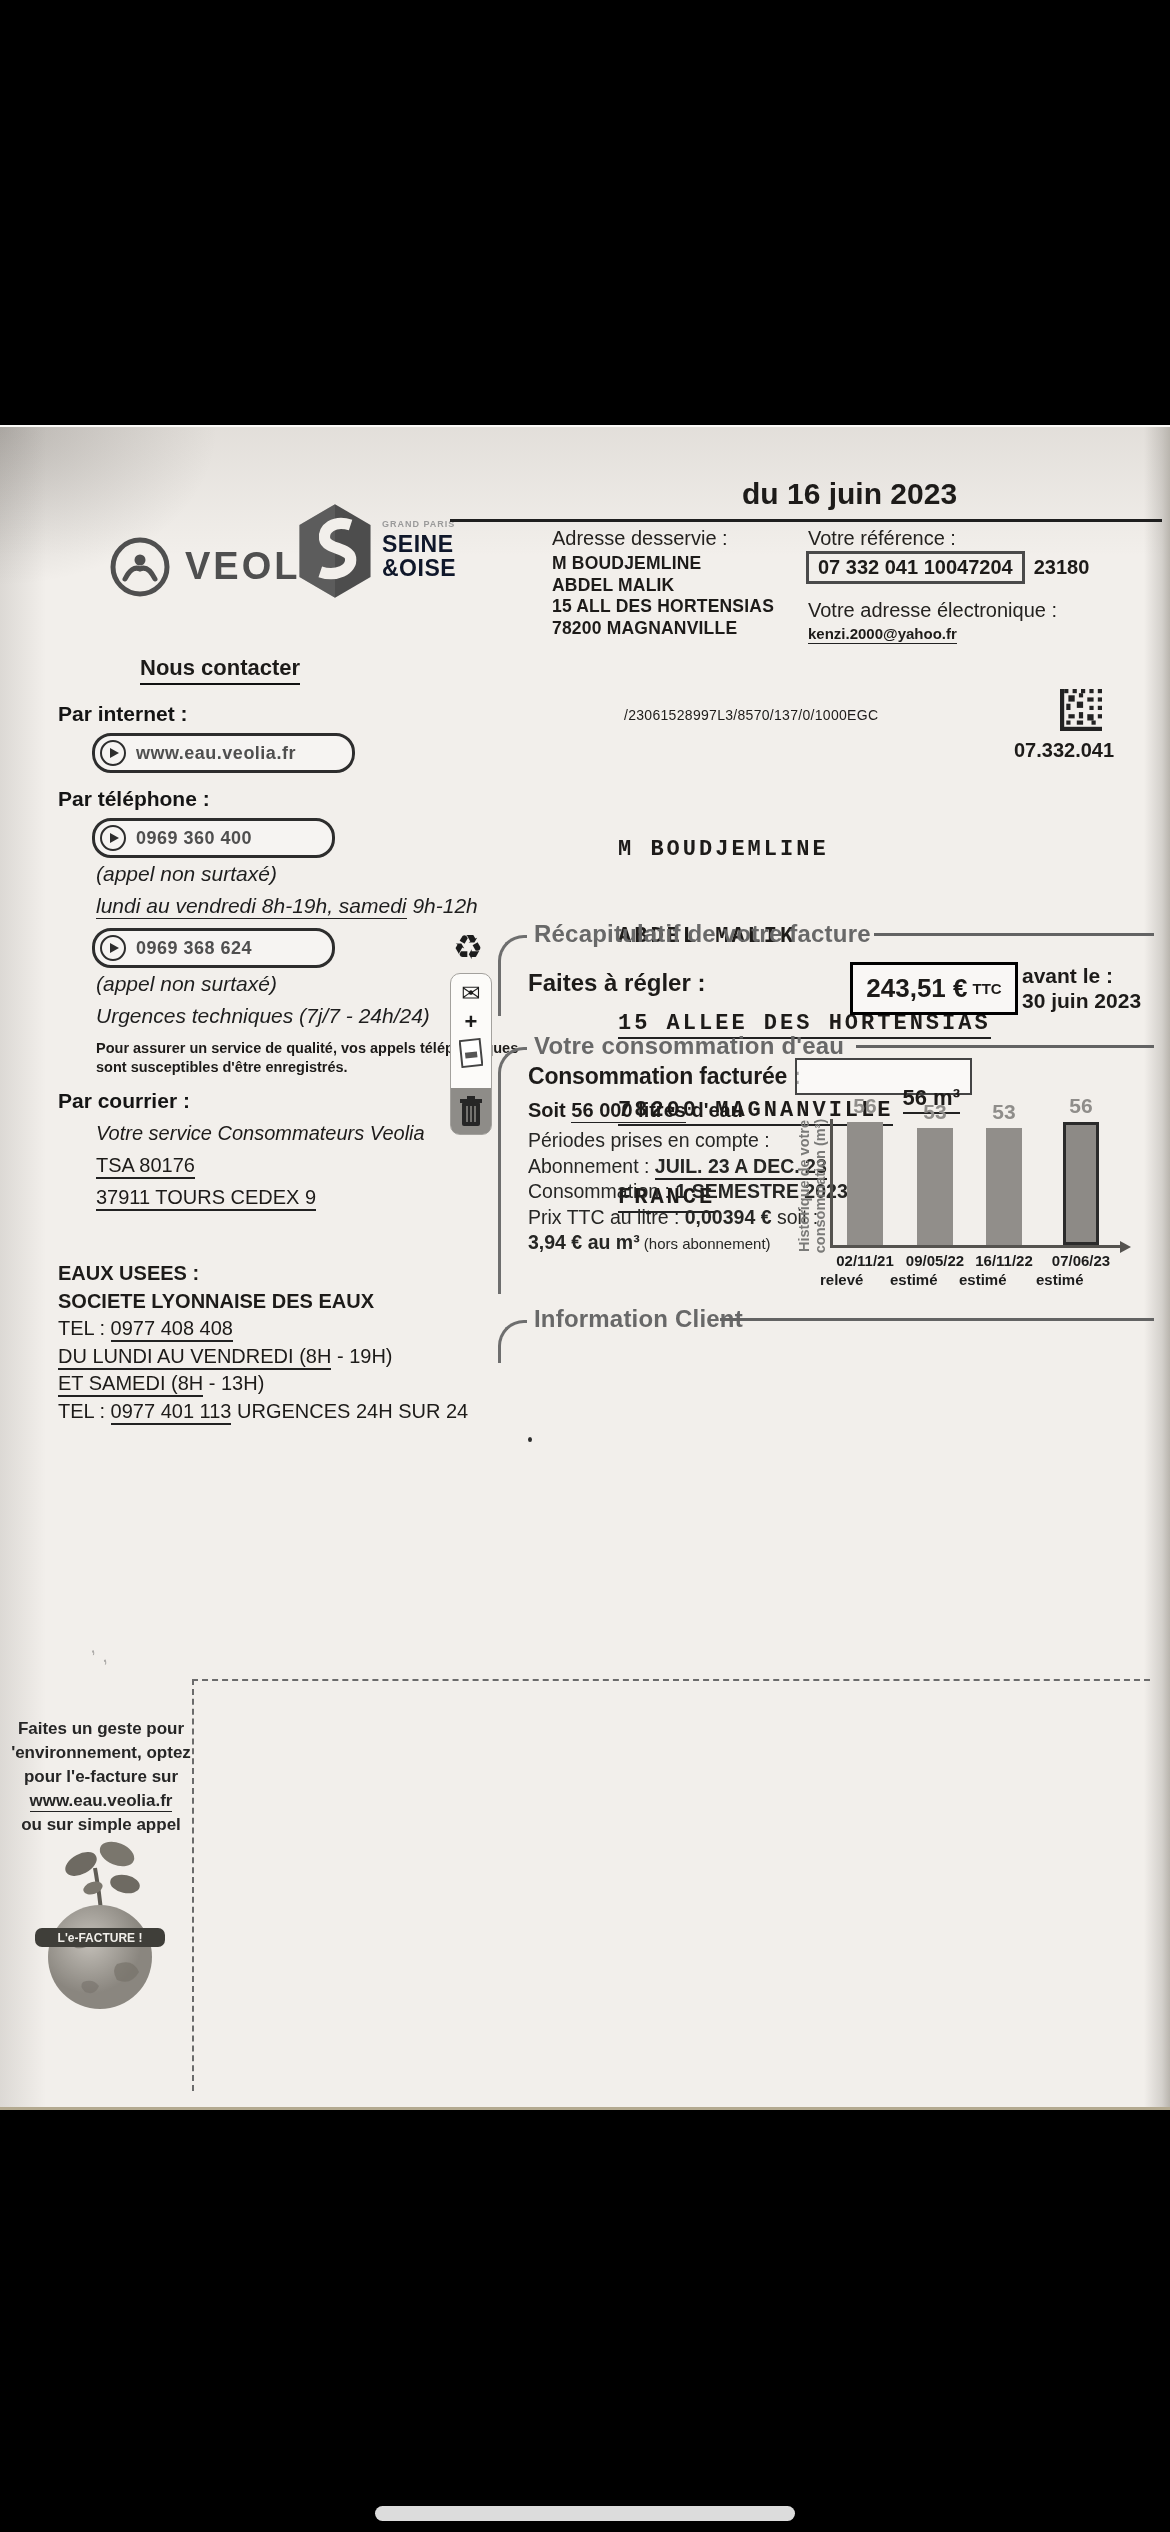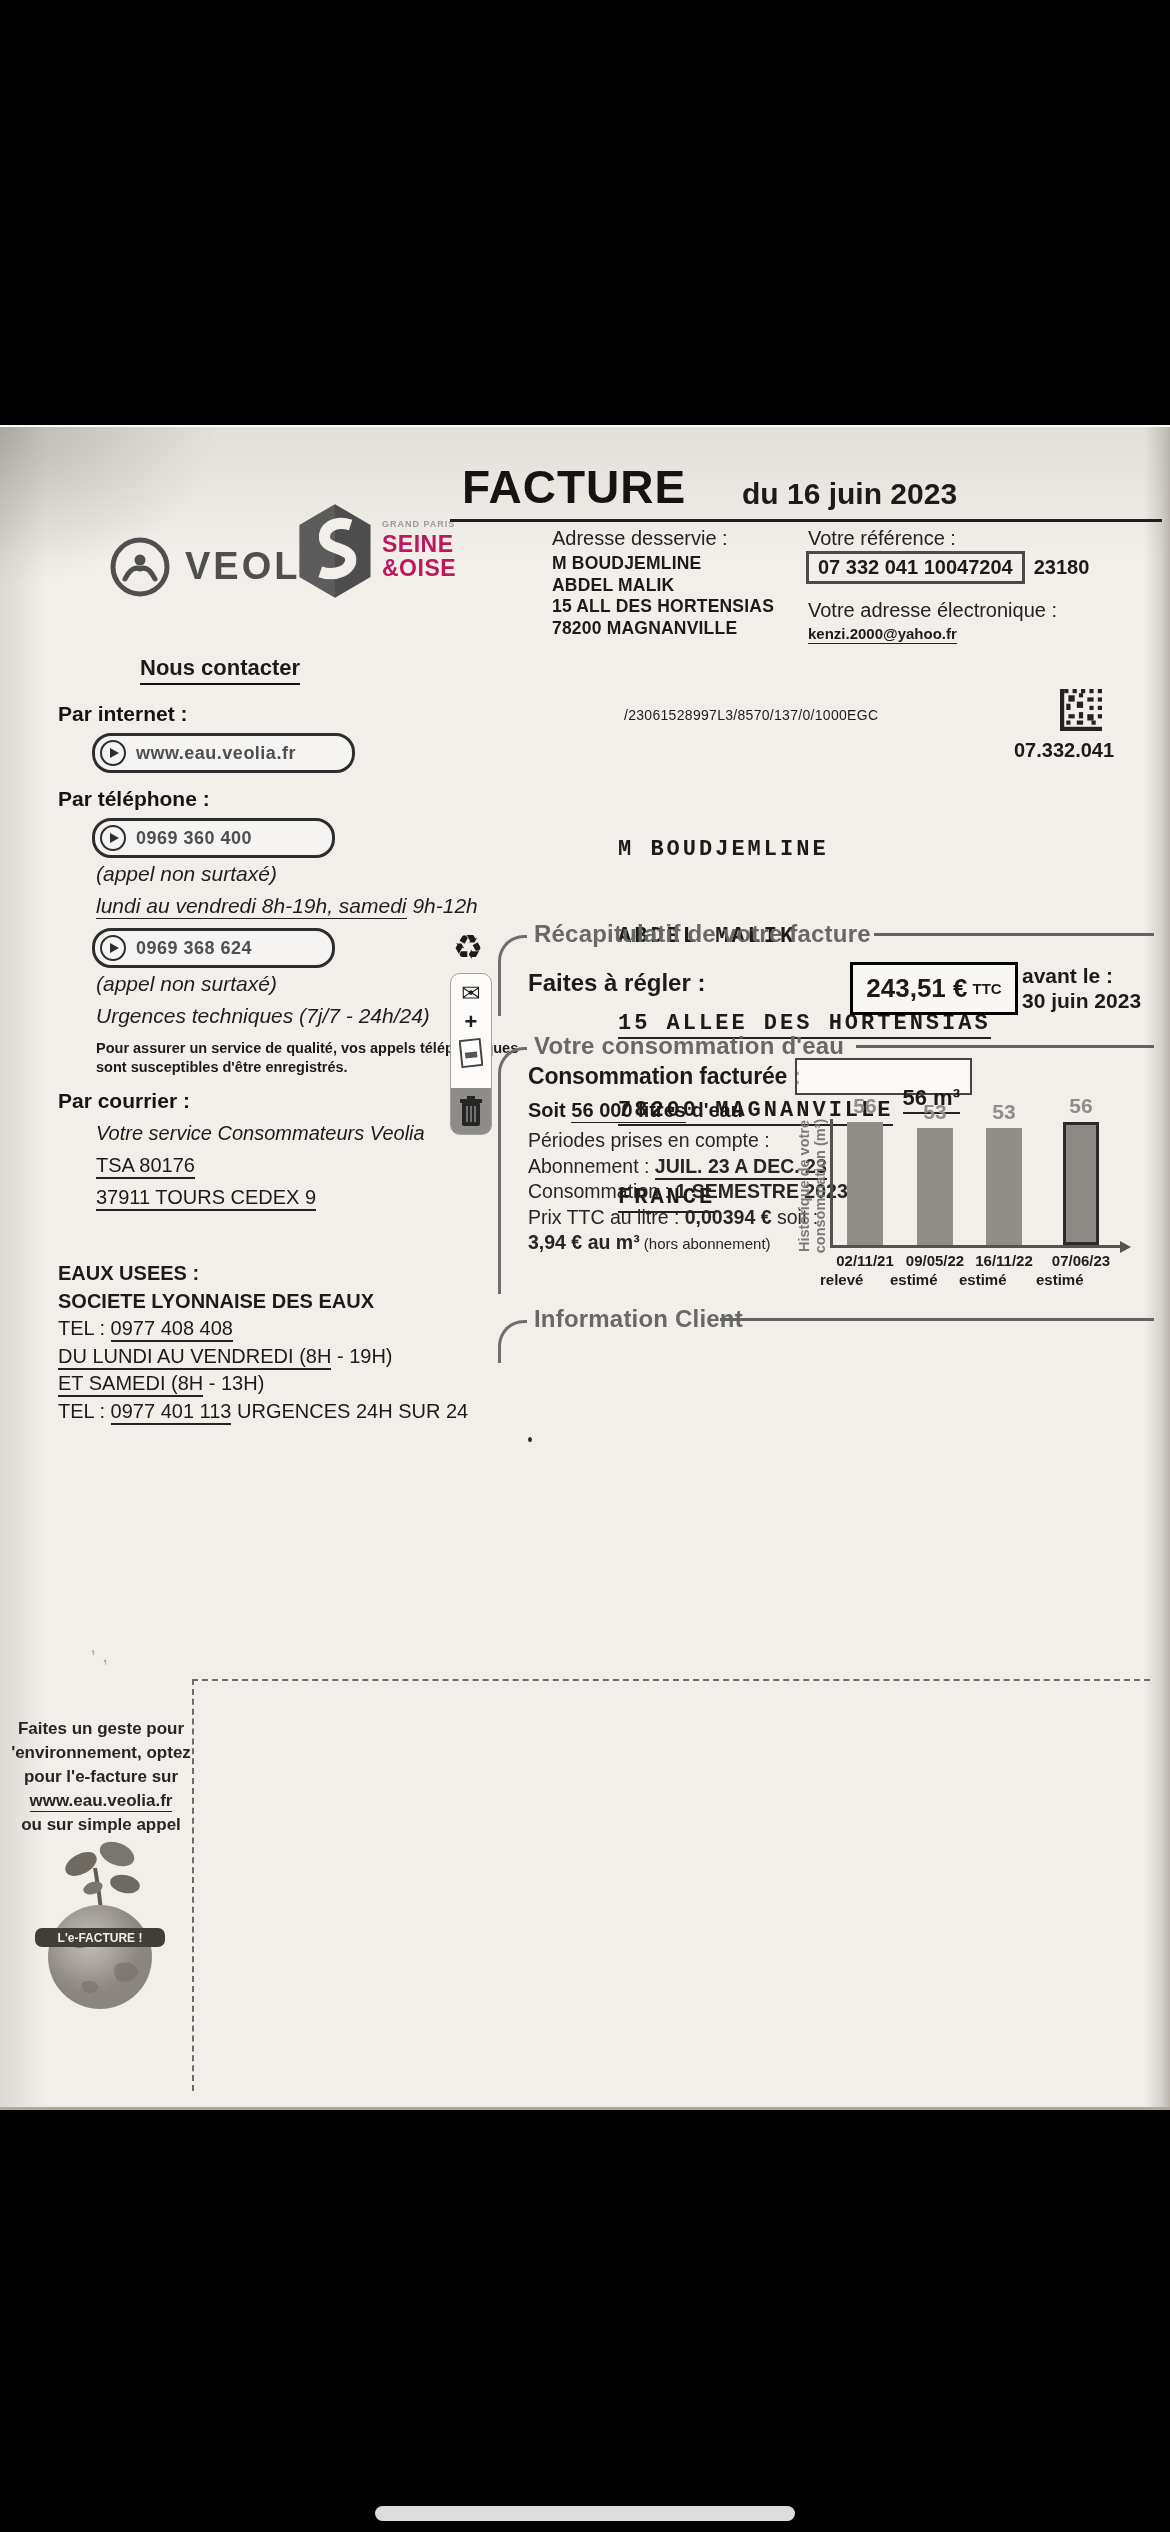--- a/index.html
+++ b/index.html
@@ -76,21 +76,21 @@
   .dash-h{border-top:2px dashed #6b6b6b;}
   .dash-v{border-left:2px dashed #6b6b6b;}
   .green-line{font-size:17px;font-weight:700;color:#262626;line-height:24px;text-align:center;width:182px;}
   .capsule{border:1.5px solid #a3a19d;border-radius:10px;background:#fcfbf9;}
   .glyph{text-align:center;color:#1c1c1c;}
   .dotmark{width:4px;height:5px;background:#2c2c2c;border-radius:50%;}
   .pencil{font-size:20px;color:rgba(40,40,40,.35);transform:rotate(-12deg);}
   .home-pill{left:375px;top:2506px;width:420px;height:15px;border-radius:8px;background:#dcdcdc;}
   .logo-word{font-size:38px;font-weight:700;color:#4f4f4f;letter-spacing:3px;}
   .gpso-top{font-size:9px;color:#9a9a9a;letter-spacing:1px;font-weight:600;}
-  .gpso{font-size:23px;font-weight:800;line-height:23px;color:#be185d;letter-spacing:.5px;}
+  .gpso{font-size:23px;font-weight:800;line-height:23px;color:#0f172a;letter-spacing:.5px;}
 </style>
 </head>
 <body>
 
 <div class="abs paper">
   <div class="abs shade-top"></div>
   <div class="abs shade-left"></div>
   <div class="abs shade-right"></div>
   <div class="abs corner-shadow"></div>
 
@@ -107,21 +107,20 @@
     <svg width="78" height="104" viewBox="0 0 90 116">
       <polygon points="45,4 86,28 86,88 45,112 4,88 4,28" fill="#4d4d4d"></polygon>
       <polygon points="45,4 4,28 4,88 45,112" fill="#777" opacity="0.35"></polygon>
       <path d="M63,28 C44,22 31,32 33,44 C35,56 61,54 63,66 C65,80 46,88 28,82" stroke="#f2efeb" stroke-width="13" fill="none"></path>
     </svg>
   </div>
   <div class="abs gpso-top" style="left:382px;top:92px;">GRAND PARIS</div>
   <div class="abs gpso" style="left:382px;top:106px;">SEINE</div>
   <div class="abs gpso" style="left:382px;top:130px;">&amp;OISE</div>
 
-  <div class="abs title" style="left:462px;top:33px;">FACTURE</div>
   <div class="abs title-date" style="left:742px;top:50px;">du 16 juin 2023</div>
   <div class="abs hrule" style="left:450px;top:92px;width:712px;"></div>
 
   <div class="abs lbl" style="left:552px;top:100px;">Adresse desservie :</div>
   <div class="abs served-lines" style="left:552px;top:126px;">
     <div>M BOUDJEMLINE</div>
     <div>ABDEL MALIK</div>
     <div>15 ALL DES HORTENSIAS</div>
     <div>78200 MAGNANVILLE</div>
   </div>

